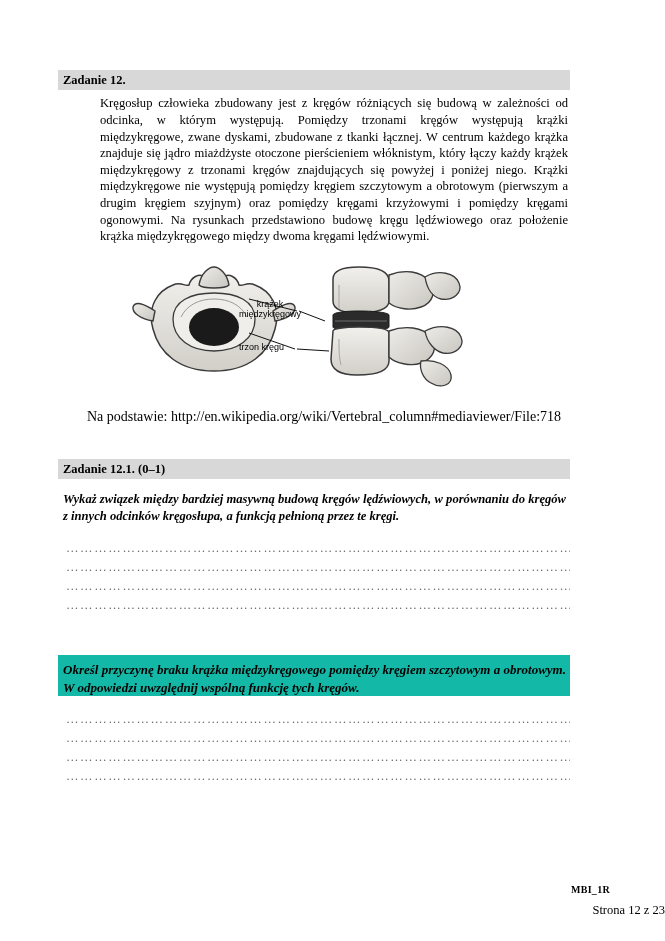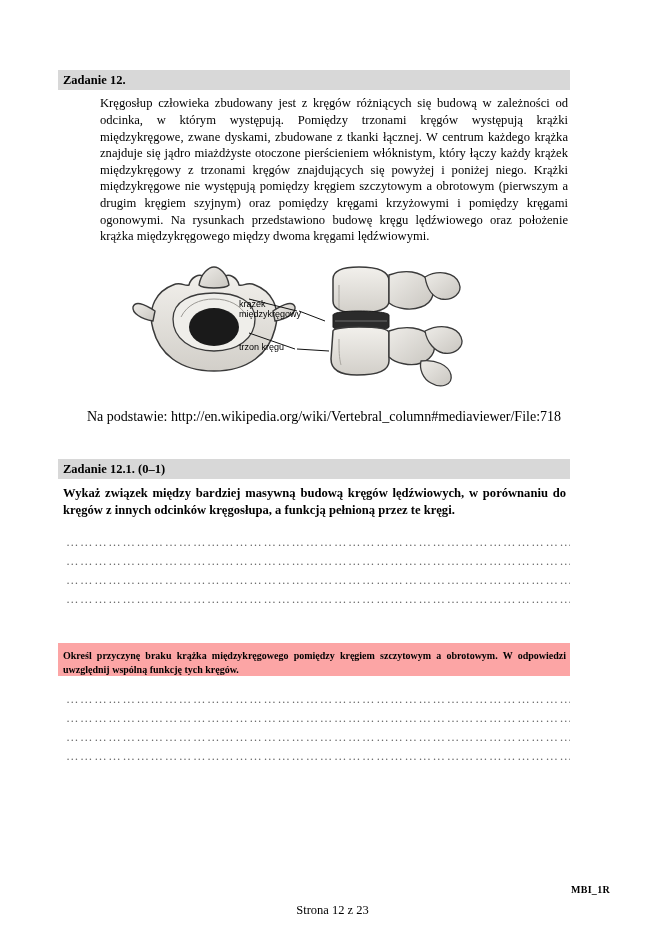--- a/index.html
+++ b/index.html
@@ -31,21 +31,22 @@
 
   
   .task-bar {
     background: #d8d8d8;
     font-weight: bold;
     font-size: 12.5px;
     padding: 3px 4px 3px 5px;
     line-height: 1.15;
   }
   .task-bar.sub {
-    margin-top: 0;
+    margin-top: 6px;
+    font-style: italic;
   }
 
   
   .para {
     font-size: 12.6px;
     line-height: 1.32;
     text-align: justify;
     margin-top: 5px;
     padding: 0 2px 0 4px;
     hyphens: auto;
@@ -93,21 +94,21 @@
   }
 
   .spacer-lg { height: 34px; }
 
   
   .footer-page {
     position: absolute;
     left: 0;
     right: 0;
     top: 903px;
-    text-align: center;
+    text-align: right;
     font-size: 12.5px;
   }
   .footer-code {
     position: absolute;
     right: 55px;
     top: 884px;
     font-size: 10px;
     font-weight: bold;
     font-family: "Liberation Serif", serif;
     letter-spacing: 0.3px;
@@ -177,21 +178,21 @@
             <path d="M14,74 C14,86 14,92 16,100" fill="none" stroke="#a9a6a0" stroke-width="1"></path>
           </g>
 
           <line x1="170" y1="46" x2="196" y2="56" stroke="#111" stroke-width="1"></line>
           <line x1="168" y1="46" x2="120" y2="34" stroke="#111" stroke-width="1"></line>
 
           <line x1="168" y1="84" x2="200" y2="86" stroke="#111" stroke-width="1"></line>
           <line x1="120" y1="68" x2="166" y2="84" stroke="#111" stroke-width="1"></line>
         </svg>
 
-        <div class="fig-label" style="left:110px; top:34px;">
+        <div class="fig-label" style="left:110px; top:34px;text-align:center;">
           <span>krążek</span><br>
           <span>międzykręgowy</span>
         </div>
         <div class="fig-label" style="left:110px; top:77px;">trzon kręgu</div>
       </div>
     </div>
 
     <div class="source">Na podstawie: http://en.wikipedia.org/wiki/Vertebral_column#mediaviewer/File:718</div>
 
     <div class="spacer-lg"></div>
@@ -201,21 +202,21 @@
 
     <div class="answer-lines">
       <div class="dotline">……………………………………………………………………………………………………</div>
       <div class="dotline">……………………………………………………………………………………………………</div>
       <div class="dotline">……………………………………………………………………………………………………</div>
       <div class="dotline">……………………………………………………………………………………………………</div>
     </div>
 
     <div class="spacer-lg"></div>
 
-    <div class="task-bar sub" style="background:#fca5a5; padding-top:6px; padding-bottom:0; font-size:10px; line-height:1.35; text-align:justify;">Określ przyczynę braku krążka międzykręgowego pomiędzy kręgiem szczytowym a obrotowym. W odpowiedzi uwzględnij wspólną funkcję tych kręgów.</div>
+    <div class="task-bar sub" style="background:#14b8a6; padding-top:6px; padding-bottom:0; font-size:13px; line-height:1.35; text-align:justify;">Określ przyczynę braku krążka międzykręgowego pomiędzy kręgiem szczytowym a obrotowym. W odpowiedzi uwzględnij wspólną funkcję tych kręgów.</div>
 
     <div class="answer-lines">
       <div class="dotline">……………………………………………………………………………………………………</div>
       <div class="dotline">……………………………………………………………………………………………………</div>
       <div class="dotline">……………………………………………………………………………………………………</div>
       <div class="dotline">……………………………………………………………………………………………………</div>
     </div>
 
   </div>
 

